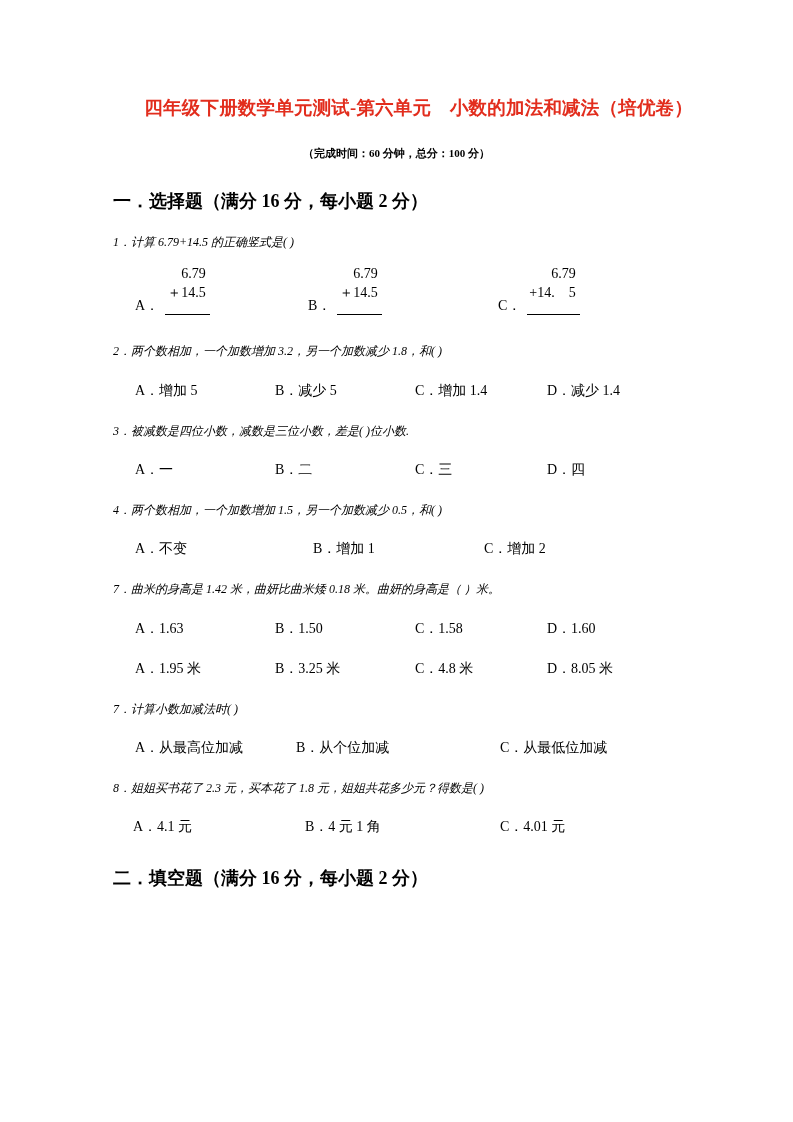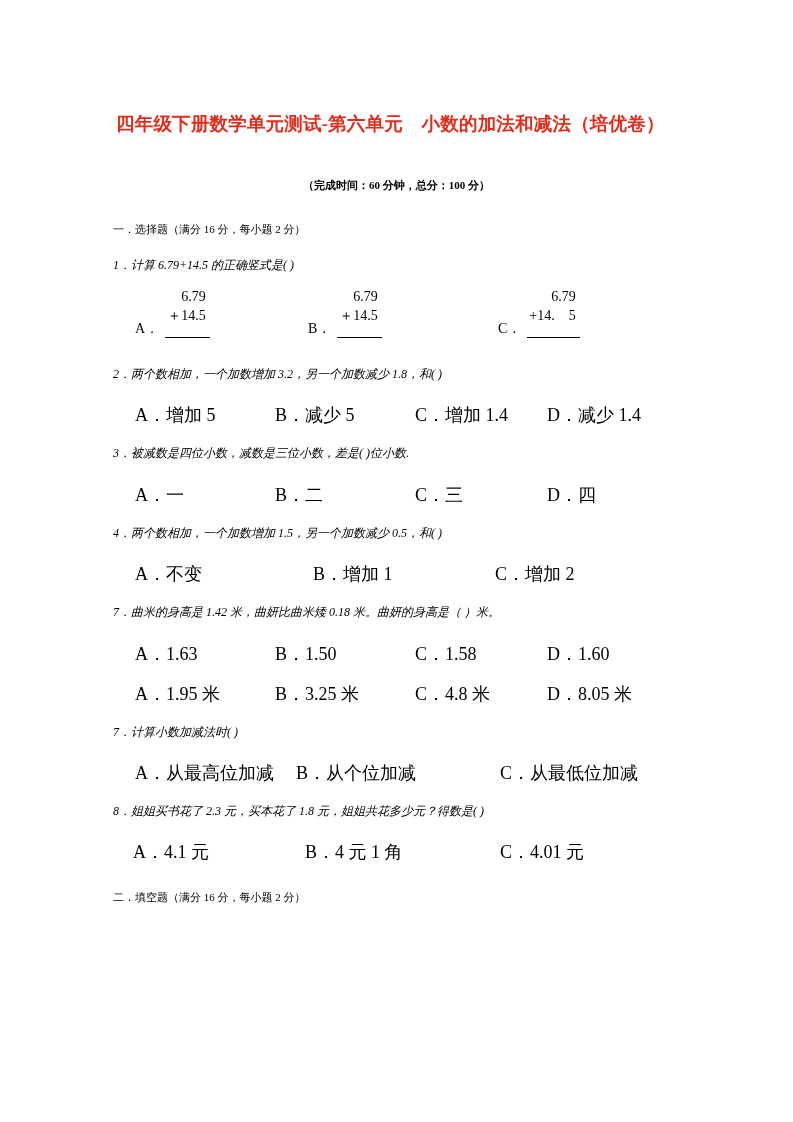--- a/index.html
+++ b/index.html
@@ -18,43 +18,43 @@
   .page {
     position: relative;
     width: 793px;
     height: 1122px;
     box-sizing: border-box;
     padding: 0 100px;
   }
 
   
   .doc-title {
-    text-align: left;
+    text-align: right;
     color: #e22d1d;
     font-weight: bold;
     font-size: 18.5px;
     letter-spacing: 0.2px;
-    margin: 16px;
+    margin: 0;
     padding-top: 96px;
     line-height: 1.3;
     white-space: nowrap;
   }
   .doc-subtitle {
     text-align: center;
     font-weight: bold;
     font-size: 11px;
     margin: 0;
     padding-top: 26px;
     line-height: 1.3;
   }
 
   
   .section-heading {
-    font-weight: normal;
-    font-size: 11px;
+    font-weight: bold;
+    font-size: 18px;
     margin: 0;
     padding-top: 30px;
     padding-left: 13px;
     line-height: 1.3;
   }
 
   
   .question {
     font-size: 12px;
     line-height: 1.45;
@@ -65,41 +65,41 @@
   }
   .question.tight { padding-top: 20px; }
   .question .cont {
     display: block;
     padding-top: 9px;
   }
 
   
   .options {
     position: relative;
-    font-size: 18px;
+    font-size: 14px;
     line-height: 1.4;
     height: 20px;
     margin: 0;
     padding-top: 20px;
     padding-left: 0;
   }
   .options .opt {
     position: absolute;
     white-space: nowrap;
     top: 20px;
   }
   
   .opt-a4 { left: 35px; }
   .opt-b4 { left: 175px; }
   .opt-c4 { left: 315px; }
   .opt-d4 { left: 447px; }
   
   .opt-a3 { left: 35px; }
   .opt-b3 { left: 213px; }
-  .opt-c3 { left: 395px; }
+  .opt-c3 { left: 384px; }
   
   .opt-a3b { left: 35px; }
   .opt-b3b { left: 196px; }
   .opt-c3b { left: 400px; }
   
   .opt-a3c { left: 33px; }
   .opt-b3c { left: 205px; }
   .opt-c3c { left: 400px; text-align: right; }
 
   

